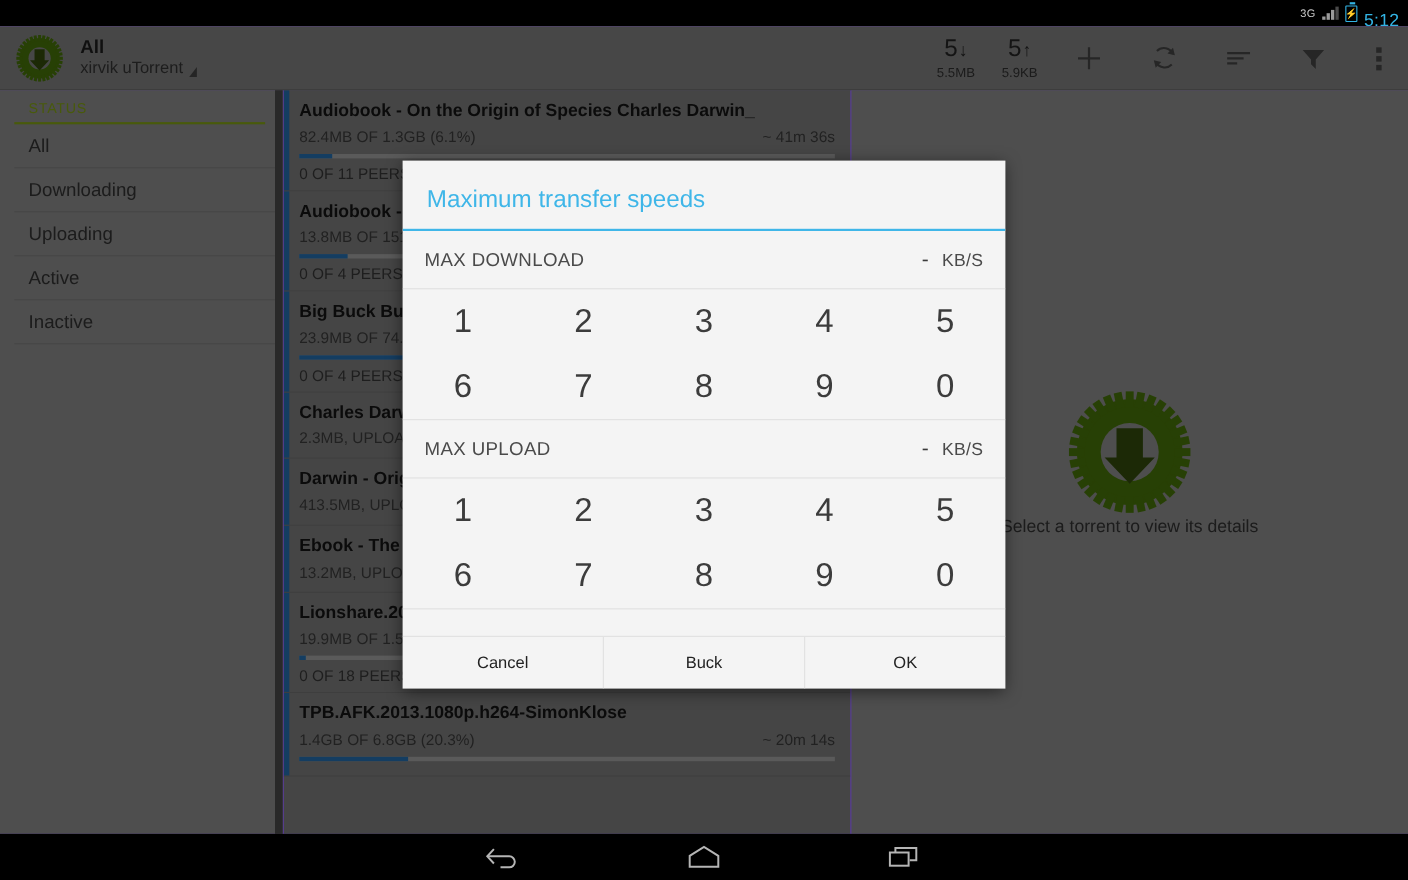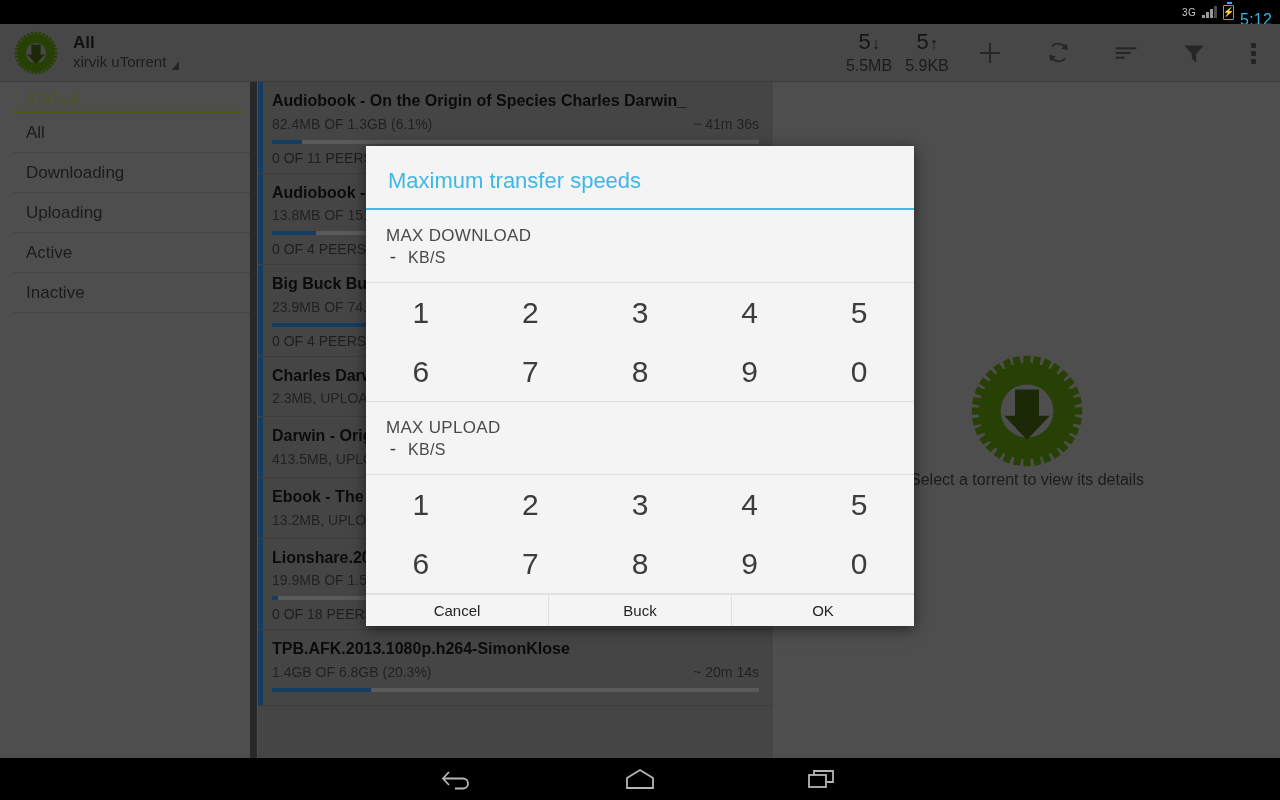--- a/index.html
+++ b/index.html
@@ -49,21 +49,21 @@
     width: 0; height: 0; border-left: 7px solid transparent;
     border-bottom: 9px solid #3a3a3a; margin-top: 6px;
   }
   .ab-spacer { flex: 1; }
   .ab-speed {
     display: flex; flex-direction: column; align-items: center;
     justify-content: center; width: 58px; height: 58px; color: #1f1f1f;
   }
   .ab-speed .n { font-size: 22px; line-height: 1; display: flex; align-items: baseline; gap: 1px; }
   .ab-speed .n em { font-style: normal; font-size: 16px; }
-  .ab-speed .b { font-size: 16px; margin-top: 4px; color: #2a2a2a; }
+  .ab-speed .b { font-size: 12px; margin-top: 4px; color: #2a2a2a; }
   .ab-icon {
     width: 68px; height: 58px; display: flex; align-items: center;
     justify-content: center; color: #3b3b3b;
   }
   .ab-icon.narrow { width: 52px; }
 
   
   .sidebar {
     position: absolute; top: 82px; left: 0; width: 257px; bottom: 42px;
     background: #787878; border-right: 7px solid #404040;
@@ -125,21 +125,21 @@
     position: absolute; left: 366px; top: 146px; width: 548px; height: 480px;
     background: #f4f4f4; box-shadow: 0 3px 14px rgba(0,0,0,.55);
     display: flex; flex-direction: column; overflow: hidden;
   }
   .dlg-title {
     padding: 22px 16px 14px 22px; font-size: 22px; color: #3fb6e8;
     border-bottom: 2px solid #3fb6e8;
   }
   .dlg-field {
     display: flex; align-items: baseline; justify-content: space-between;
-    padding: 16px 20px 14px 20px; border-bottom: 1px solid #e0e0e0; flex-direction: column;
+    padding: 16px 20px 14px 20px; border-bottom: 1px solid #e0e0e0;
   }
   .dlg-field .lbl { font-size: 17px; color: #4a4a4a; letter-spacing: .3px; }
   .dlg-field .val { display: flex; align-items: baseline; gap: 12px; }
   .dlg-field .val .num { font-size: 19px; color: #3a3a3a; min-width: 10px; text-align: right; }
   .dlg-field .val .unit { font-size: 16px; color: #4a4a4a; letter-spacing: .3px; }
   .keypad { border-bottom: 1px solid #e0e0e0; }
   .kp-row { display: flex; }
   .kp-key {
     flex: 1; height: 59px; display: flex; align-items: center;
     justify-content: center; font-size: 30px; color: #3c3c3c; font-weight: 300;

